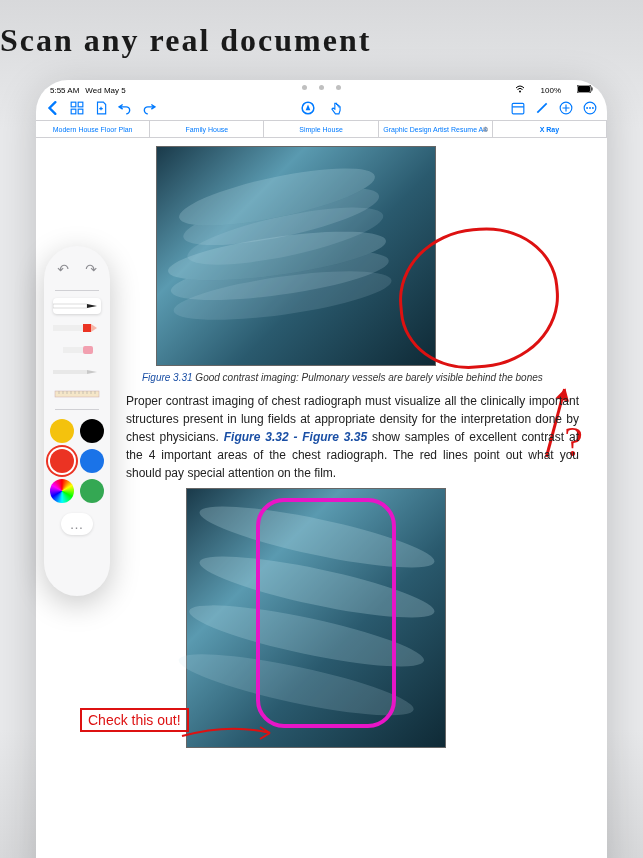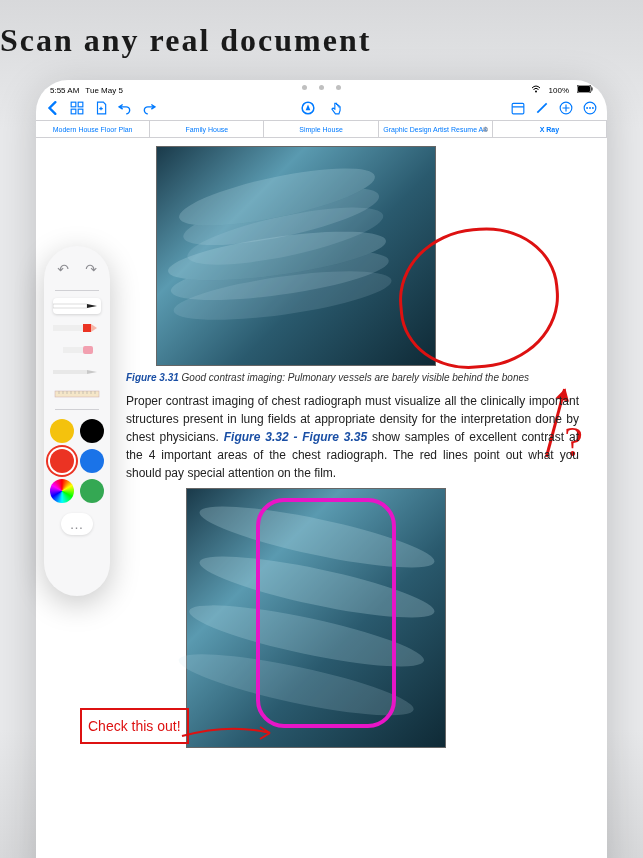--- a/index.html
+++ b/index.html
@@ -37,21 +37,21 @@
 .notch-dots {
   position: absolute; top: 0; left: 0; right: 0; height: 14px;
   display: flex; justify-content: center; align-items: center; gap: 12px;
 }
 .notch-dots span { width: 5px; height: 5px; border-radius: 50%; background: #c0c0c0; }
 .status-bar {
   display: flex; justify-content: space-between; align-items: center;
   padding: 4px 14px 0 14px; height: 16px; font-size: 8px; color: #000;
 }
 .status-left { display: flex; gap: 6px; }
-.status-right { display: flex; gap: 8px; align-items: center; }
+.status-right { display: flex; gap: 16px; align-items: center; }
 .toolbar {
   display: flex; align-items: center;
   padding: 4px 10px; height: 24px; gap: 10px;
 }
 .tb-left { display: flex; gap: 10px; align-items: center; }
 .tb-right { display: flex; gap: 10px; align-items: center; margin-left: auto; }
 .tb-center { position: absolute; left: 50%; transform: translateX(-50%); display: flex; gap: 14px; }
 .tb-icon { width: 14px; height: 14px; color: #007aff; display: flex; align-items: center; justify-content: center; }
 .tabs {
   display: flex; height: 18px; font-size: 7px; align-items: stretch;
@@ -98,21 +98,21 @@
   border-bottom: 12px solid #d11;
   border-left: 7px solid transparent; border-right: 7px solid transparent;
 }
 .red-q {
   position: absolute; top: 280px; right: 24px;
   font-family: "Marker Felt", cursive; font-size: 42px; color: #d11;
 }
 .caption {
   font-style: italic; font-size: 10px; color: #333; text-align: left;
 }
-.caption .fig { color: #1a4fa5; font-weight: 700; }
+.caption .fig { color: #1a4fa5; font-weight: 400; margin-left: 16px; }
 .caption1 { position: absolute; top: 234px; left: 90px; right: 28px; }
 .body-text {
   position: absolute; top: 254px; left: 90px; right: 28px;
   font-size: 12px; line-height: 1.5; text-align: justify; color: #222;
 }
 .body-text .fig-ref { color: #1a4fa5; font-style: italic; font-weight: 700; }
 .xray2 {
   position: absolute; top: 350px; left: 150px; width: 260px; height: 260px;
 }
 .xray2::before, .xray2::after {
@@ -123,21 +123,21 @@
 .xray2::after { width: 240px; height: 36px; top: 80px; left: 10px; transform: rotate(12deg);
   box-shadow: 0 50px 0 rgba(200,230,240,0.22), 0 100px 0 rgba(200,230,240,0.18);
 }
 .pink-rect {
   position: absolute; top: 360px; left: 220px; width: 140px; height: 230px;
   border: 4px solid #e815c7; border-radius: 28px;
   pointer-events: none;
 }
 .check-box {
   position: absolute; top: 570px; left: 44px;
-  border: 2px solid #d11; padding: 8px 6px;
+  border: 2px solid #d11; padding: 2px 6px;
   font-size: 14px; color: #d11;
 }
 .check-arrow {
   position: absolute; top: 580px; left: 144px;
 }
 .caption2 { position: absolute; top: 616px; left: 0; right: 0; text-align: center; }
 .home-ind {
   position: absolute; bottom: 5px; left: 50%; transform: translateX(-50%);
   width: 100px; height: 3px; border-radius: 3px; background: #000;
 }
@@ -182,21 +182,21 @@
 <div class="tablet">
   <div class="notch-dots">
       <span></span>
       <span></span>
       <span></span>
     </div>
 
   <div class="status-bar">
     <div class="status-left">
       <span>5:55 AM</span>
-      <span>Tue May 5</span>
+      <span>Wed May 5</span>
     </div>
     <div class="status-right">
       <span>
         <svg width="10" height="8" viewBox="0 0 10 8">
             <path d="M5 7 L5 7 L5 7 Q5 7 5 7 M1 3 Q5 -1 9 3 M2.5 4.5 Q5 2 7.5 4.5" stroke="#000" stroke-width="1" fill="none"></path>
             <circle cx="5" cy="6.5" r="1" fill="#000"></circle>
           </svg>
       </span>
       <span>100%</span>
       <span>

